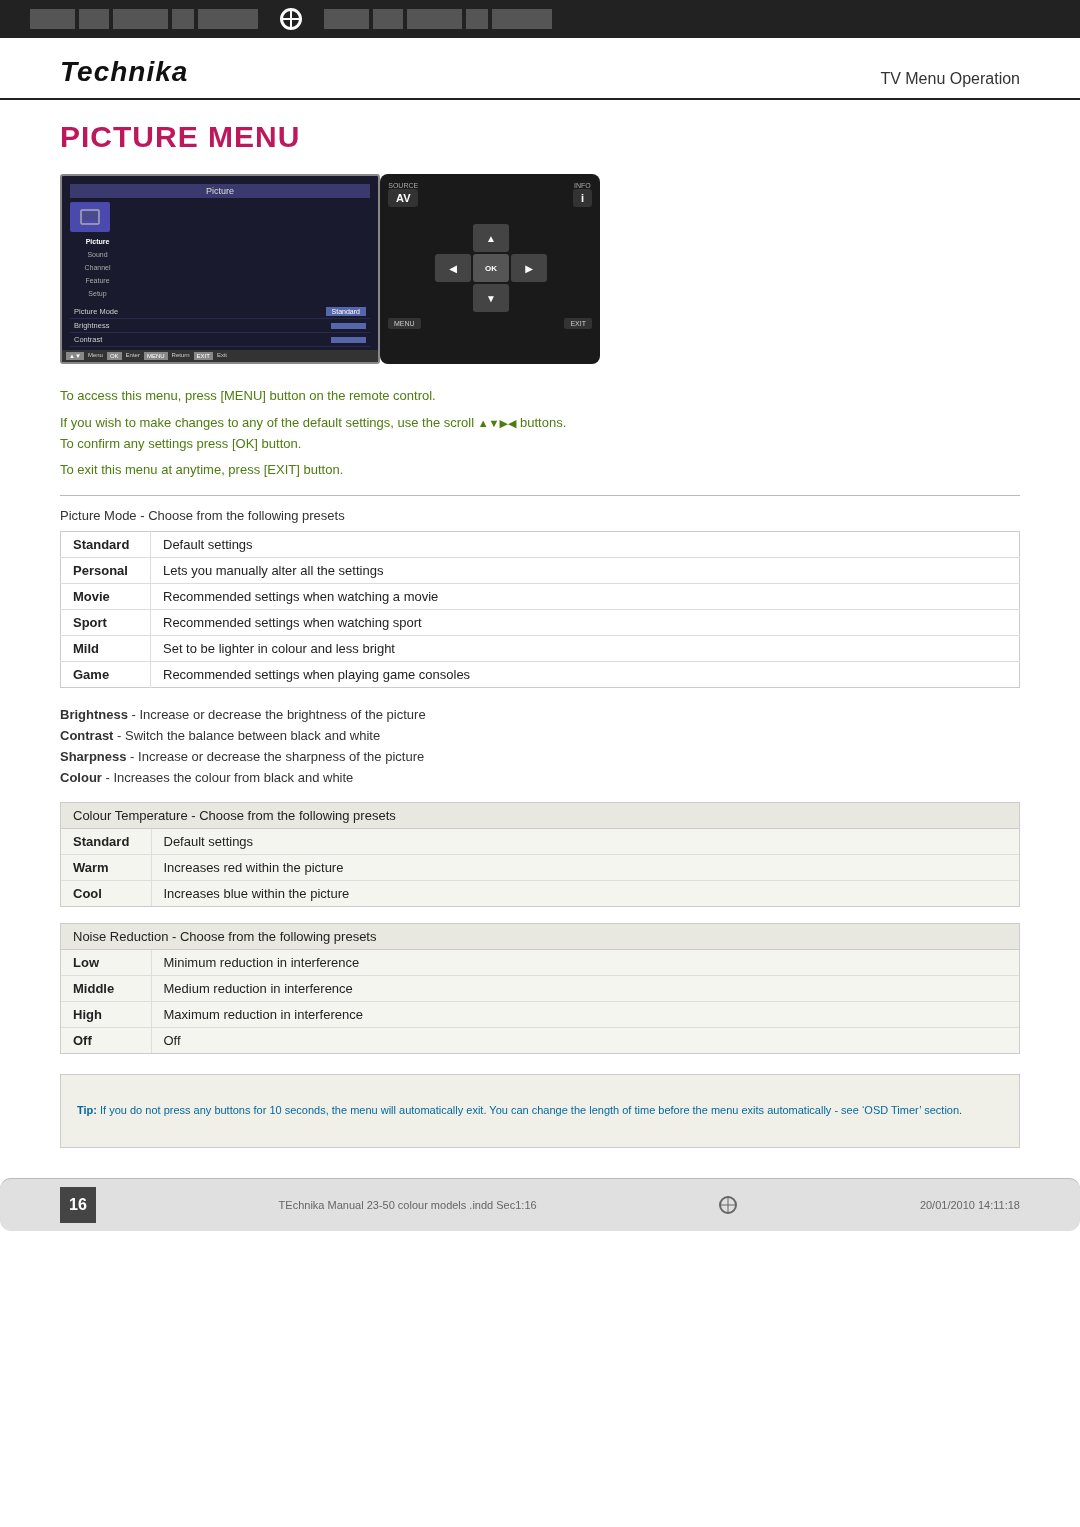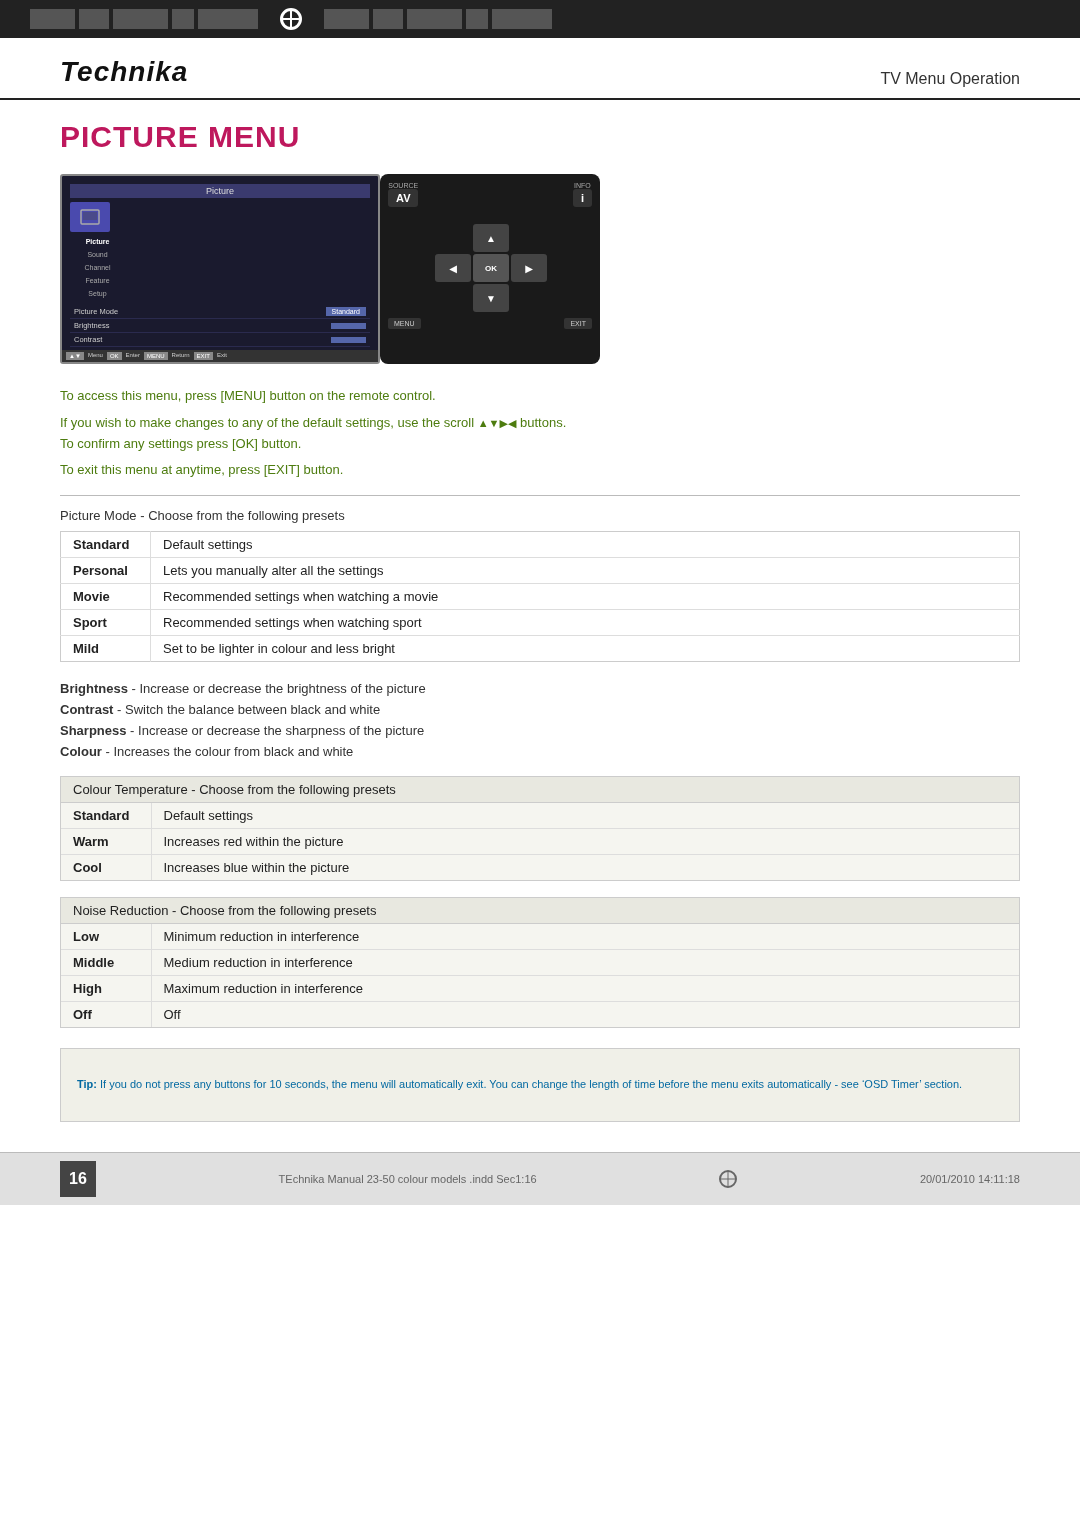--- a/index.html
+++ b/index.html
@@ -362,20 +362,21 @@
     
     .bottom-bar {
       width: 100%;
       background: #e0e0e0;
       padding: 8px 60px;
       display: flex;
       justify-content: space-between;
       align-items: center;
       margin-top: auto;
       border-top: 1px solid #bbb;
+      border-radius: 11px;
     }
     .page-number-box {
       background: #444;
       color: #fff;
       width: 36px;
       height: 36px;
       display: flex;
       align-items: center;
       justify-content: center;
       font-size: 16px;
@@ -560,20 +561,24 @@
           <td><strong>Movie</strong></td>
           <td>Recommended settings when watching a movie</td>
         </tr>
         <tr>
           <td><strong>Sport</strong></td>
           <td>Recommended settings when watching sport</td>
         </tr>
         <tr>
           <td><strong>Mild</strong></td>
           <td>Set to be lighter in colour and less bright</td>
+        </tr>
+        <tr>
+          <td><strong>Game</strong></td>
+          <td>Recommended settings when playing game consoles</td>
         </tr>
       </tbody>
   </table>
 
   <ul class="desc-list" id="adjustments-list">
       <li><span class="label-bold">Brightness</span><span> - Increase or decrease the brightness of the picture</span></li>
       <li><span class="label-bold">Contrast</span><span> - Switch the balance between black and white</span></li>
       <li><span class="label-bold">Sharpness</span><span> - Increase or decrease the sharpness of the picture</span></li>
       <li><span class="label-bold">Colour</span><span> - Increases the colour from black and white</span></li>
     </ul>

